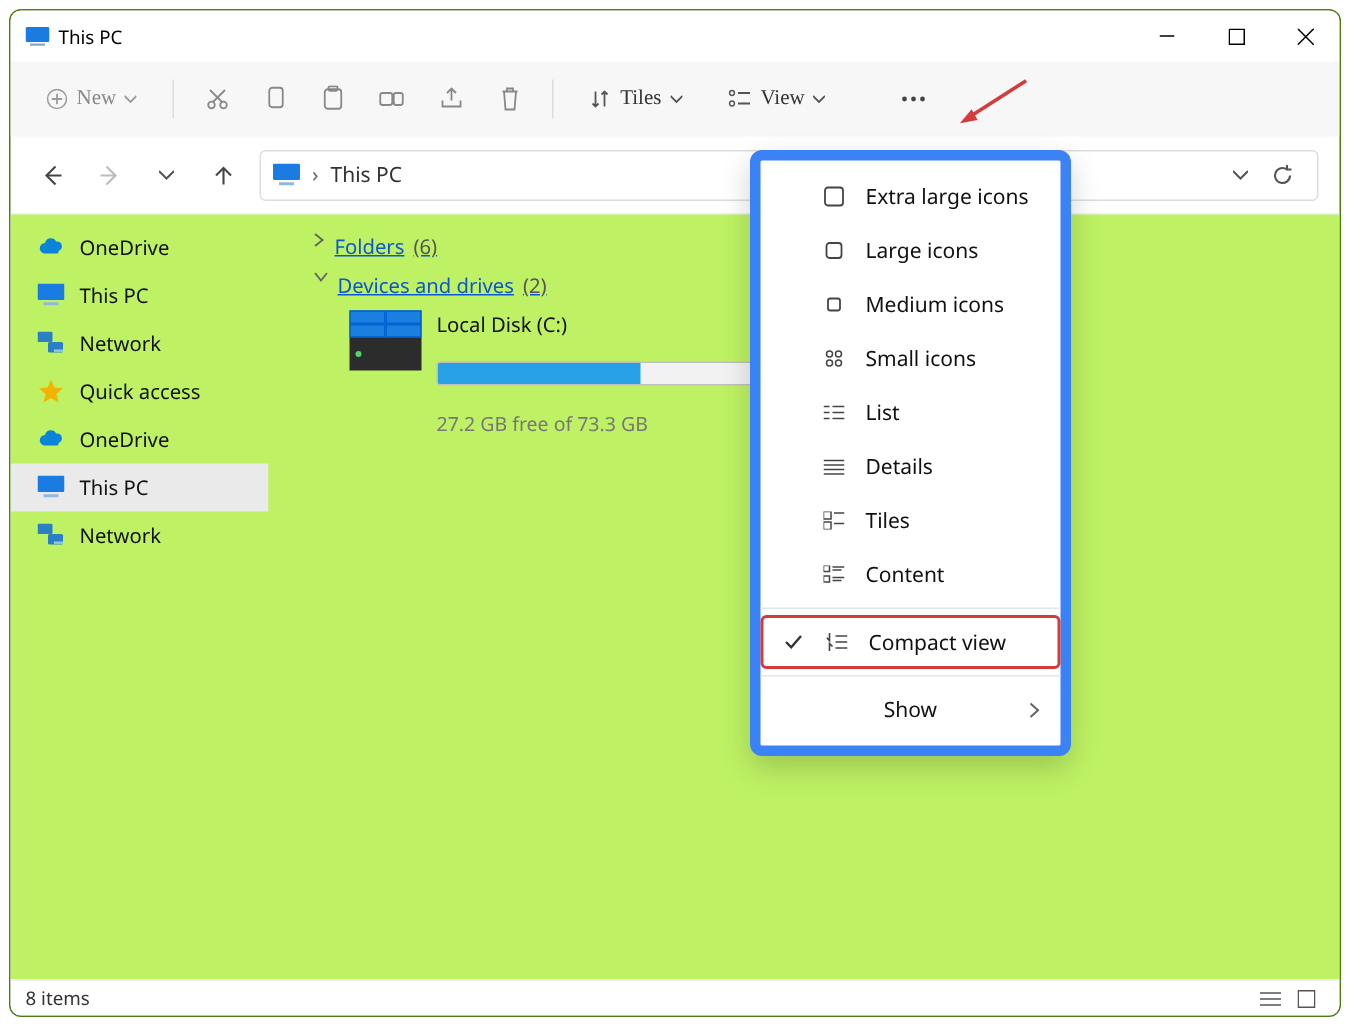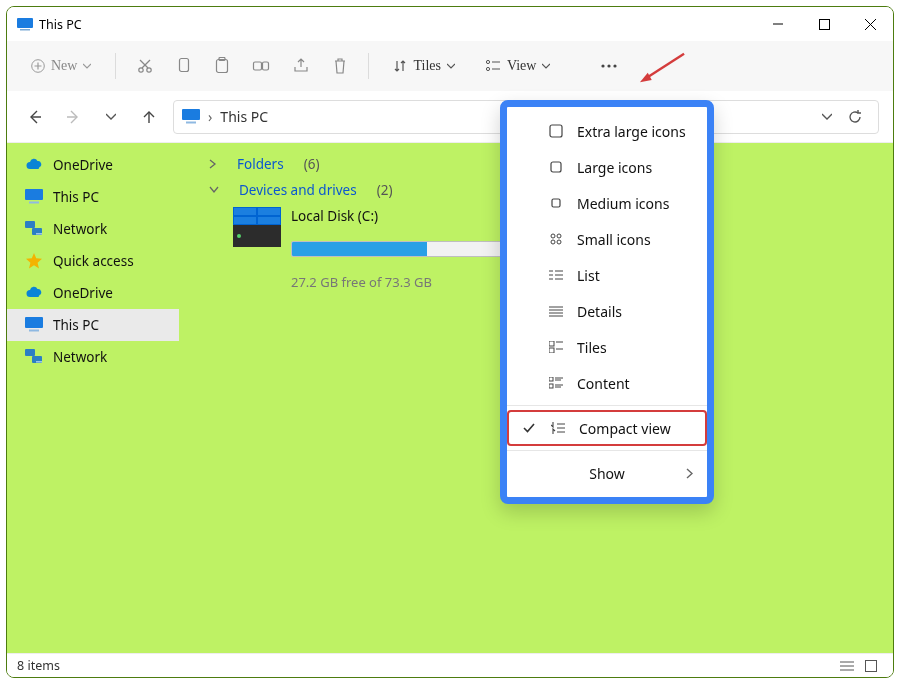--- a/index.html
+++ b/index.html
@@ -113,24 +113,25 @@
     color:#111;
     font-size: 13.5px;
   }
   .sidebar .item.selected { background:#eaeaea; }
   .content {
     flex:1;
     position:relative;
     padding: 8px 12px;
   }
   .group-head {
-    display:flex; align-items:center; gap:20px;
+    display:flex; align-items:flex-start; gap:6px;
     color:#0b57d0;
     font-size: 13.5px;
     margin: 4px 0 8px 18px;
+    text-decoration: underline;
   }
   .count { color:#555; }
   .drive {
     display:flex; align-items:flex-start; gap:10px;
     margin-left: 42px; margin-top:4px;
   }
   .drive .stack { display:flex; flex-direction:column; gap:16px; }
   .drive-name { font-size:13.5px; color:#111; }
   .drive-bar { width: 220px; height:16px; border:1px solid #bfbfbf; background:#f2f2f2; border-radius:2px; overflow:hidden; }
   .drive-bar .fill { height:100%; background:#28a0e6; }

